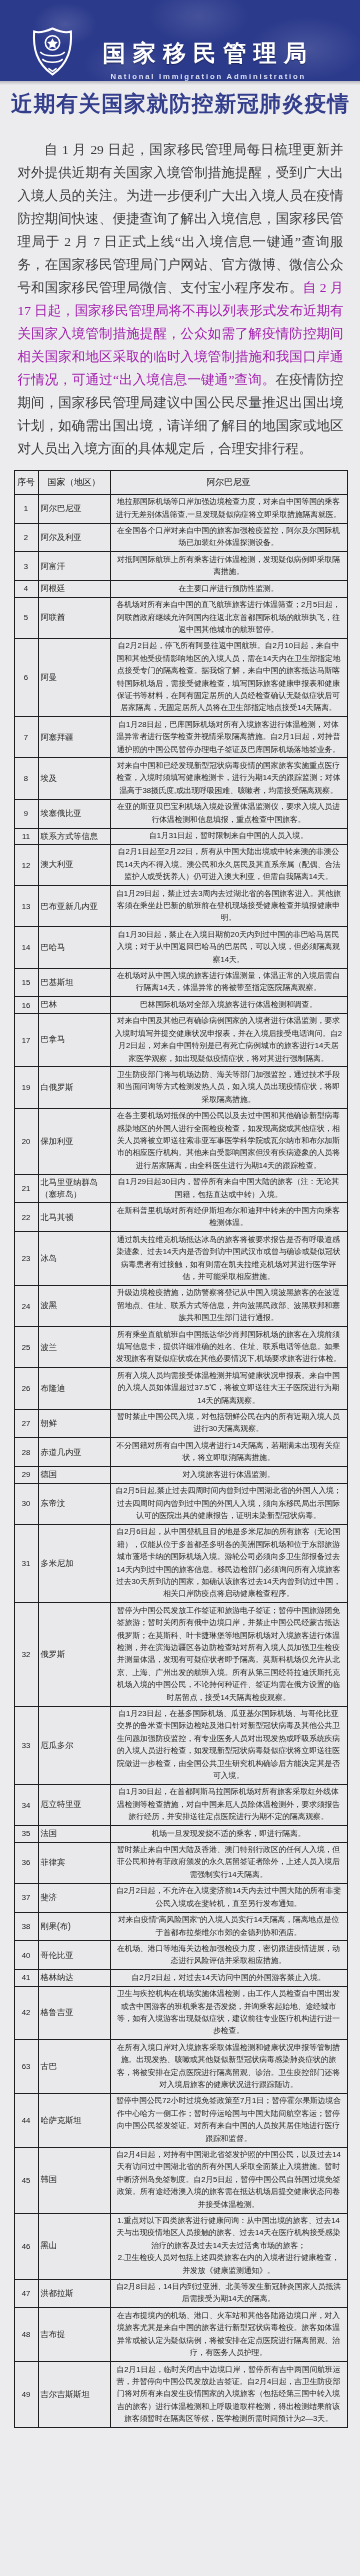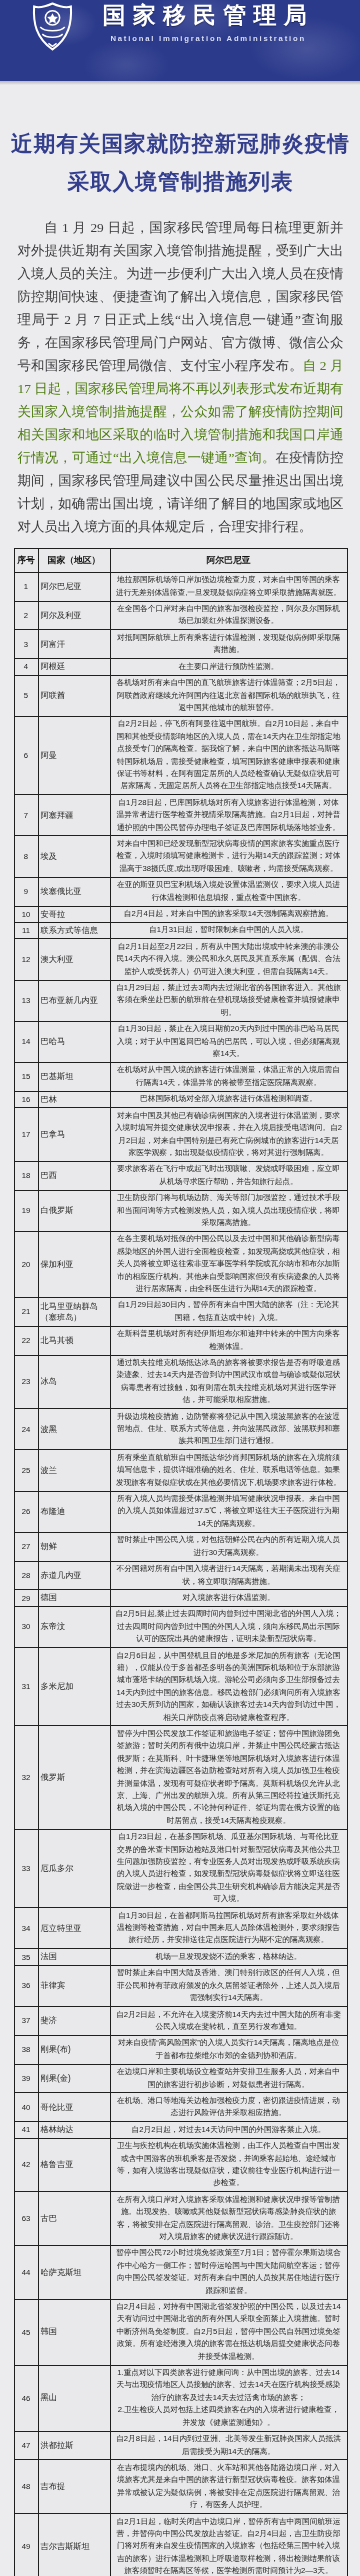--- a/index.html
+++ b/index.html
@@ -6,21 +6,21 @@
   html,body { width:361px; }
   body {
     width:361px; height:3350px; overflow:hidden; position:relative;
     background:#ecebed;
     font-family:"Liberation Sans", sans-serif;
     color:#222;
   }
   
   .banner {
     height:81px; background:#2c3a8c; position:relative; overflow:hidden;
-    display:flex; align-items:flex-start;
+    display:flex; align-items:flex-end;
   }
   .banner::after{
     content:""; position:absolute; inset:0;
     background:
       radial-gradient(46px 31px at 18% 30%, rgba(255,255,255,.14), transparent 70%),
       radial-gradient(72px 41px at 55% 20%, rgba(255,255,255,.12), transparent 70%),
       radial-gradient(82px 46px at 85% 60%, rgba(255,255,255,.13), transparent 70%),
       radial-gradient(62px 36px at 35% 80%, rgba(255,255,255,.10), transparent 70%);
     pointer-events:none;
   }
@@ -30,44 +30,44 @@
     color:#fff; font-size:23px; font-weight:bold; letter-spacing:7.2px;
     text-shadow:0 0.5px 1px rgba(0,0,0,.35);
   }
   .org-en {
     margin-top:3px; color:#d9def4; font-size:7.7px; font-weight:bold; letter-spacing:1.8px;
   }
   .banner-shadow { height:3.6px; background:linear-gradient(#b7b7bf, #ecebed); }
 
   
   .doc-title {
-    margin-top:40px; text-align:center; color:#333e8d;
+    text-align:center; color:#333e8d;
     font-size:21.6px; font-weight:bold; line-height:38px; letter-spacing:1px;
   }
 
   
   .intro {
     margin:15.5px 17.5px 0 17.5px;
     font-family:"Liberation Serif", serif;
     font-size:13.4px; line-height:23px; text-align:justify;
     color:#3b3b3d; text-indent:2em;
   }
-  .intro .red { color:#4d7c0f;margin-top:48px; }
+  .intro .red { color:#a21caf;margin-top:48px; }
 
   
   table.measures {
     margin:10.3px auto 0 auto; width:334px;
     border-collapse:collapse; table-layout:fixed;
     background:#e9e8ea;
   }
   table.measures th, table.measures td {
     border:1px solid #1f1f1f; vertical-align:middle;
   }
   table.measures { border:1.5px solid #141414; }
-  th { font-size:8.8px; font-weight:bold; padding:5.2px 2.1px; color:#111; }
+  th { font-size:8.8px; font-weight:normal; padding:5.2px 2.1px; color:#111; }
   col.c-no { width:24px; }
   col.c-country { width:72px; }
   td.no { text-align:center; font-size:7.7px; color:#222; padding:1.5px 1px; }
   td.country { font-size:8.2px; color:#1e1e1e; padding:1.5px 2.1px; line-height:11.3px; }
   td.measure {
     font-size:7.7px; line-height:12.4px; padding:1.5px 4.1px; color:#242424;
     text-align:center; white-space:pre-line;
   }
 </style>
 </head>
@@ -88,21 +88,20 @@
   </span>
   <div class="banner-text">
     <div class="org-cn">国家移民管理局</div>
     <div class="org-en">National Immigration Administration</div>
   </div>
 </header>
 <div class="banner-shadow"></div>
 
 <h1 class="doc-title">
   <div>近期有关国家就防控新冠肺炎疫情</div>
-  <div>采取入境管制措施列表</div>
 </h1>
 
 <p class="intro"><span>自 1 月 29 日起，国家移民管理局每日梳理更新并对外提供近期有关国家入境管制措施提醒，受到广大出入境人员的关注。为进一步便利广大出入境人员在疫情防控期间快速、便捷查询了解出入境信息，国家移民管理局于 2 月 7 日正式上线“出入境信息一键通”查询服务，在国家移民管理局门户网站、官方微博、微信公众号和国家移民管理局微信、支付宝小程序发布。</span><span class="red">自 2 月 17 日起，国家移民管理局将不再以列表形式发布近期有关国家入境管制措施提醒，公众如需了解疫情防控期间相关国家和地区采取的临时入境管制措施和我国口岸通行情况，可通过“出入境信息一键通”查询。</span><span>在疫情防控期间，国家移民管理局建议中国公民尽量推迟出国出境计划，如确需出国出境，请详细了解目的地国家或地区对人员出入境方面的具体规定后，合理安排行程。</span></p>
 
 <table class="measures">
   <colgroup>
       <col class="c-no">
       <col class="c-country">
       <col>
     </colgroup>
@@ -162,25 +161,20 @@
         <td class="country">埃及</td>
         <td class="measure">对来自中国和已经发现新型冠状病毒疫情的国家旅客实施重点医疗检查，入境时须填写健康检测卡，进行为期14天的跟踪监测；对体温高于38摄氏度,或出现呼吸困难、咳嗽者，均需接受隔离观察。</td>
       </tr>
 
       <tr>
         <td class="no">9</td>
         <td class="country">埃塞俄比亚</td>
         <td class="measure">在亚的斯亚贝巴宝利机场入境处设置体温监测仪，要求入境人员进行体温检测和信息填报，重点检查中国旅客。</td>
       </tr>
 
-      <tr>
-        <td class="no">10</td>
-        <td class="country">安哥拉</td>
-        <td class="measure">自2月4日起，对来自中国的旅客采取14天强制隔离观察措施。</td>
-      </tr>
 
       <tr>
         <td class="no">11</td>
         <td class="country">联系方式等信息</td>
         <td class="measure">自1月31日起，暂时限制来自中国的人员入境。</td>
       </tr>
 
       <tr>
         <td class="no">12</td>
         <td class="country">澳大利亚</td>
@@ -210,25 +204,20 @@
         <td class="country">巴林</td>
         <td class="measure">巴林国际机场对全部入境旅客进行体温检测和调查。</td>
       </tr>
 
       <tr>
         <td class="no">17</td>
         <td class="country">巴拿马</td>
         <td class="measure">对来自中国及其他已有确诊病例国家的入境者进行体温监测，要求入境时填写并提交健康状况申报表，并在入境后接受电话询问。自2月2日起，对来自中国特别是已有死亡病例城市的旅客进行14天居家医学观察，如出现疑似疫情症状，将对其进行强制隔离。</td>
       </tr>
 
-      <tr>
-        <td class="no">18</td>
-        <td class="country">巴西</td>
-        <td class="measure">要求旅客若在飞行中或起飞时出现咳嗽、发烧或呼吸困难，应立即从机场寻求医疗帮助，并告知旅行起点。</td>
-      </tr>
 
       <tr>
         <td class="no">19</td>
         <td class="country">白俄罗斯</td>
         <td class="measure">卫生防疫部门将与机场边防、海关等部门加强监控，通过技术手段和当面问询等方式检测发热人员，如入境人员出现疫情症状，将即采取隔离措施。</td>
       </tr>
 
       <tr>
         <td class="no">20</td>
         <td class="country">保加利亚</td>
@@ -315,46 +304,41 @@
 
       <tr>
         <td class="no">34</td>
         <td class="country">厄立特里亚</td>
         <td class="measure">自1月30日起，在首都阿斯马拉国际机场对所有旅客采取红外线体温检测等检查措施，对自中国来厄人员除体温检测外，要求须报告旅行经历，并安排送往定点医院进行为期不定的隔离观察。</td>
       </tr>
 
       <tr>
         <td class="no">35</td>
         <td class="country">法国</td>
-        <td class="measure">机场一旦发现发烧不适的乘客，格林纳达。</td>
+        <td class="measure">机场一旦发现发烧不适的乘客，即进行隔离。</td>
       </tr>
 
       <tr>
         <td class="no">36</td>
         <td class="country">菲律宾</td>
         <td class="measure">暂时禁止来自中国大陆及香港、澳门特别行政区的任何人入境，但菲公民和持有菲政府颁发的永久居留签证者除外，上述人员入境后需强制实行14天隔离。</td>
       </tr>
 
       <tr>
         <td class="no">37</td>
         <td class="country">斐济</td>
         <td class="measure">自2月2日起，不允许在入境斐济前14天内去过中国大陆的所有非斐公民入境或在斐转机，直至另行发布通知。</td>
       </tr>
 
       <tr>
         <td class="no">38</td>
         <td class="country">刚果(布)</td>
         <td class="measure">对来自疫情“高风险国家”的入境人员实行14天隔离，隔离地点是位于首都布拉柴维尔市郊的金德列协和酒店。</td>
       </tr>
 
-      <tr>
-        <td class="no">39</td>
-        <td class="country">刚果(金)</td>
-        <td class="measure">在边境口岸和主要机场设立检查站并安排卫生服务人员，对来自中国的旅客进行初步诊断，对疑似患者进行隔离。</td>
-      </tr>
 
       <tr>
         <td class="no">40</td>
         <td class="country">哥伦比亚</td>
         <td class="measure">在机场、港口等地海关边检加强检疫力度，密切跟进疫情进展，动态进行风险评估并采取相应措施。</td>
       </tr>
 
       <tr>
         <td class="no">41</td>
         <td class="country">格林纳达</td>

